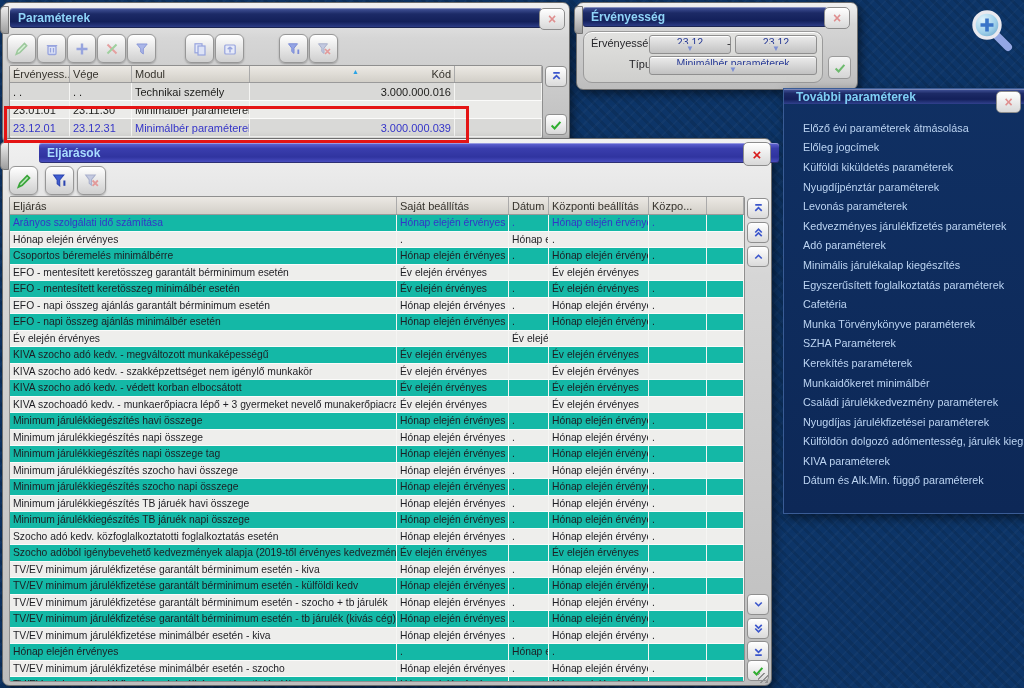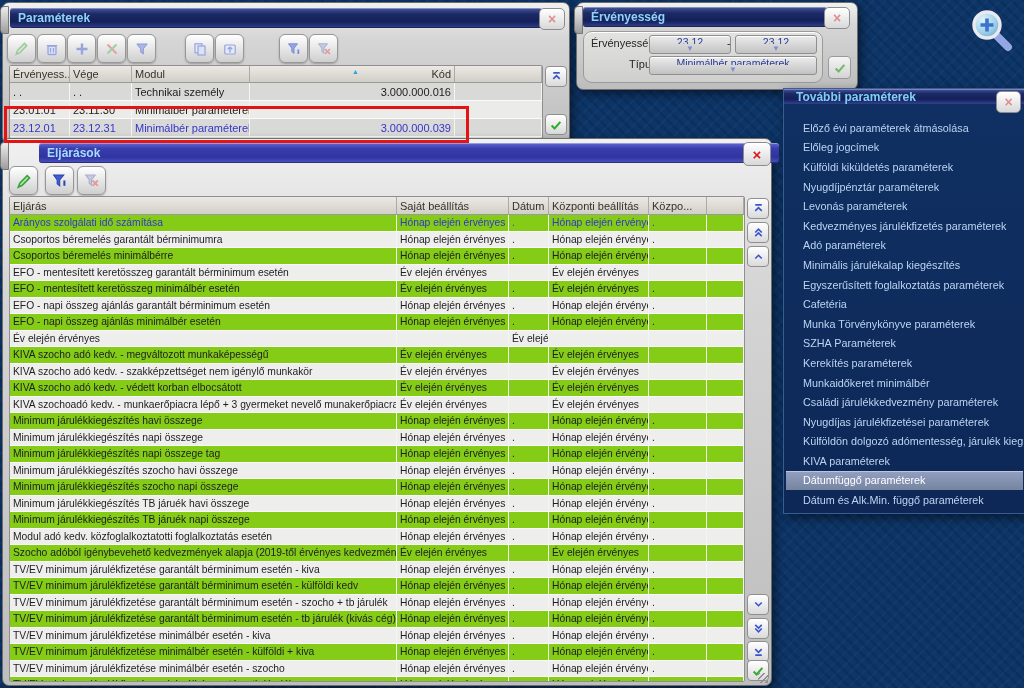--- a/index.html
+++ b/index.html
@@ -39,21 +39,21 @@
     white-space:nowrap;overflow:hidden;display:flex;align-items:center;position:relative;}
   .hcell.right{justify-content:flex-end;text-align:center;}
   .p-row{display:grid;grid-template-columns:60px 62px 118px 205px 1fr;height:17px;background:#d9d9d7;border-bottom:1px solid #fbfbfa;}
   .p-row.alt{background:#ebebe9;}
   .p-row .cell{font-size:11px;color:#21211f;padding:0 3px;border-right:1px solid #f5f5f3;
     white-space:nowrap;overflow:hidden;display:flex;align-items:center;}
   .p-row .cell.right{justify-content:flex-end;}
   .p-row.sel .cell{color:#3434c8;}
   .p-grid{grid-template-columns:60px 62px 118px 205px 1fr;}
   .e-grid{grid-template-columns:387px 112px 40px 100px 58px 1fr;}
-  .e-row{display:grid;grid-template-columns:387px 112px 40px 100px 58px 1fr;height:15.5px;background:#84cc16;border-bottom:1px solid #fbfbfa;}
+  .e-row{display:grid;grid-template-columns:387px 112px 40px 100px 58px 1fr;height:15.5px;background:#14b8a6;border-bottom:1px solid #fbfbfa;}
   .e-row.alt{background:#eeeeec;}
   .e-row .cell{font-size:10.3px;color:#1d1d22;padding:0 3px;border-right:1px solid #f5f5f3;
     white-space:nowrap;overflow:hidden;display:flex;align-items:center;}
   .e-row.sel .cell{color:#3434c8;}
   .sortarrow{position:absolute;left:50%;top:2px;font-size:7px;color:#2aa4e6;}
   
   .panel{position:absolute;background:linear-gradient(180deg,#103063 0%,#0d2857 100%);
     border:1px solid #3a5c96;box-shadow:3px 4px 10px rgba(0,0,0,.5);}
   .panel-title{position:absolute;left:0;top:0;right:0;height:15px;
     background:linear-gradient(180deg,#46579e 0%,#1c2a66 30%,#13205a 68%,#31418e 100%);
@@ -257,21 +257,20 @@
       <div>
           <div class="e-row sel">
             <div class="cell">Arányos szolgálati idő számítása</div>
             <div class="cell">Hónap elején érvényes</div>
             <div class="cell">.</div>
             <div class="cell">Hónap elején érvényes</div>
             <div class="cell">.</div>
             <div class="cell"></div>
           </div>
           <div class="e-row alt">
-            <div class="cell">Csoportos béremelés garantált bérminimumra</div>
             <div class="cell">Hónap elején érvényes</div>
             <div class="cell">.</div>
             <div class="cell">Hónap elején érvényes</div>
             <div class="cell">.</div>
             <div class="cell"></div>
           </div>
           <div class="e-row">
             <div class="cell">Csoportos béremelés minimálbérre</div>
             <div class="cell">Hónap elején érvényes</div>
             <div class="cell">.</div>
@@ -400,21 +399,21 @@
           </div>
           <div class="e-row">
             <div class="cell">Minimum járulékkiegészítés TB járuék napi összege</div>
             <div class="cell">Hónap elején érvényes</div>
             <div class="cell">.</div>
             <div class="cell">Hónap elején érvényes</div>
             <div class="cell">.</div>
             <div class="cell"></div>
           </div>
           <div class="e-row alt">
-            <div class="cell">Modul adó kedv. közfoglalkoztatotti foglalkoztatás esetén</div>
+            <div class="cell">Szocho adó kedv. közfoglalkoztatotti foglalkoztatás esetén</div>
             <div class="cell">Hónap elején érvényes</div>
             <div class="cell">.</div>
             <div class="cell">Hónap elején érvényes</div>
             <div class="cell">.</div>
             <div class="cell"></div>
           </div>
           <div class="e-row">
             <div class="cell">Szocho adóból igénybevehető kedvezmények alapja (2019-től érvényes kedvezmények eset</div>
             <div class="cell">Év elején érvényes</div>
             <div class="cell"></div>
@@ -456,21 +455,20 @@
           </div>
           <div class="e-row alt">
             <div class="cell">TV/EV minimum járulékfizetése minimálbér esetén - kiva</div>
             <div class="cell">Hónap elején érvényes</div>
             <div class="cell">.</div>
             <div class="cell">Hónap elején érvényes</div>
             <div class="cell">.</div>
             <div class="cell"></div>
           </div>
           <div class="e-row">
-            <div class="cell">TV/EV minimum járulékfizetése minimálbér esetén - külföldi + kiva</div>
             <div class="cell">Hónap elején érvényes</div>
             <div class="cell">.</div>
             <div class="cell">Hónap elején érvényes</div>
             <div class="cell">.</div>
             <div class="cell"></div>
           </div>
           <div class="e-row alt">
             <div class="cell">TV/EV minimum járulékfizetése minimálbér esetén - szocho</div>
             <div class="cell">Hónap elején érvényes</div>
             <div class="cell">.</div>
@@ -546,21 +544,20 @@
         <div class="panel-item">Egyszerűsített foglalkoztatás paraméterek</div>
         <div class="panel-item">Cafetéria</div>
         <div class="panel-item">Munka Törvénykönyve paraméterek</div>
         <div class="panel-item">SZHA Paraméterek</div>
         <div class="panel-item">Kerekítés paraméterek</div>
         <div class="panel-item">Munkaidőkeret minimálbér</div>
         <div class="panel-item">Családi járulékkedvezmény paraméterek</div>
         <div class="panel-item">Nyugdíjas járulékfizetései paraméterek</div>
         <div class="panel-item">Külföldön dolgozó adómentesség, járulék kieg.</div>
         <div class="panel-item">KIVA paraméterek</div>
-        <div class="panel-item sel">Dátumfüggő paraméterek</div>
         <div class="panel-item">Dátum és Alk.Min. függő paraméterek</div>
       </div>
   </div>
 
   <div class="annotation" style="left:4px;top:106px;width:459px;height:31px;"></div>
 
   <div style="position:absolute;left:966px;top:6px;width:52px;height:52px;">
     <svg width="52" height="52" viewBox="0 0 52 52">
       <defs>
           <radialGradient id="lens" cx="35%" cy="30%" r="80%">

